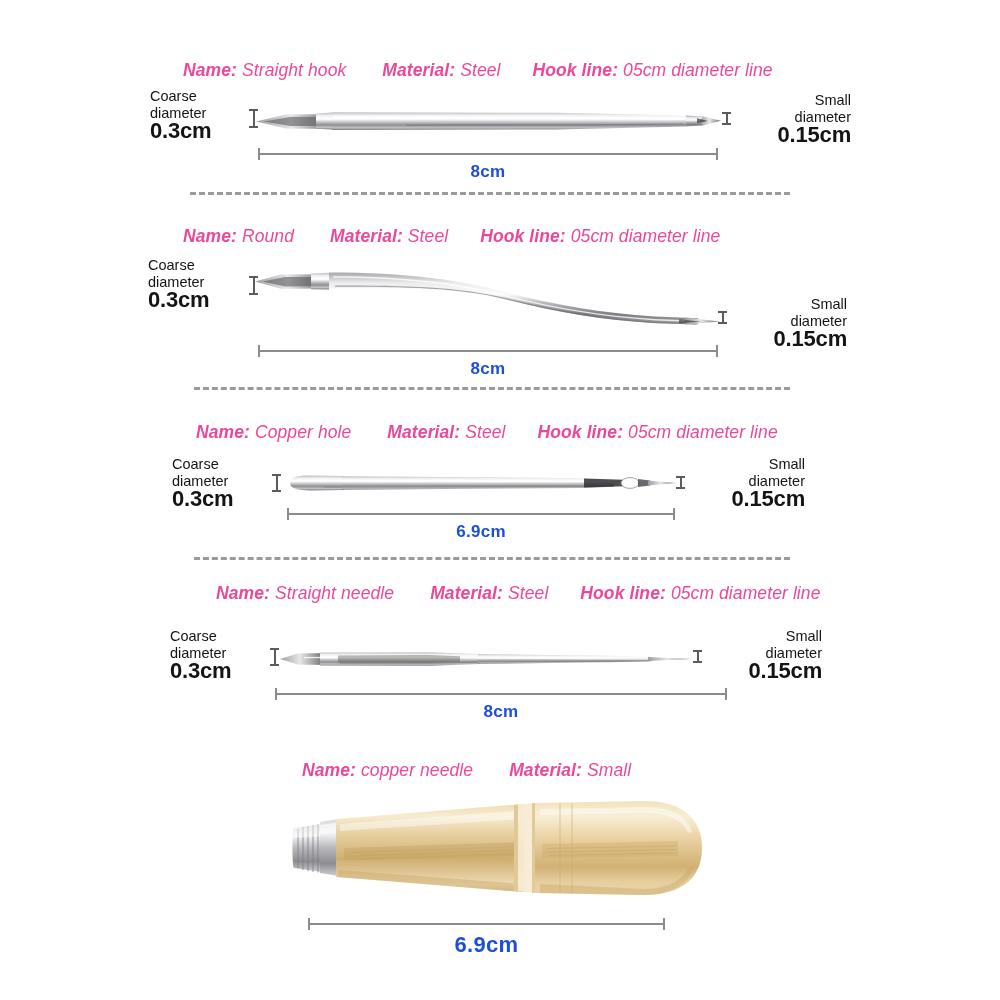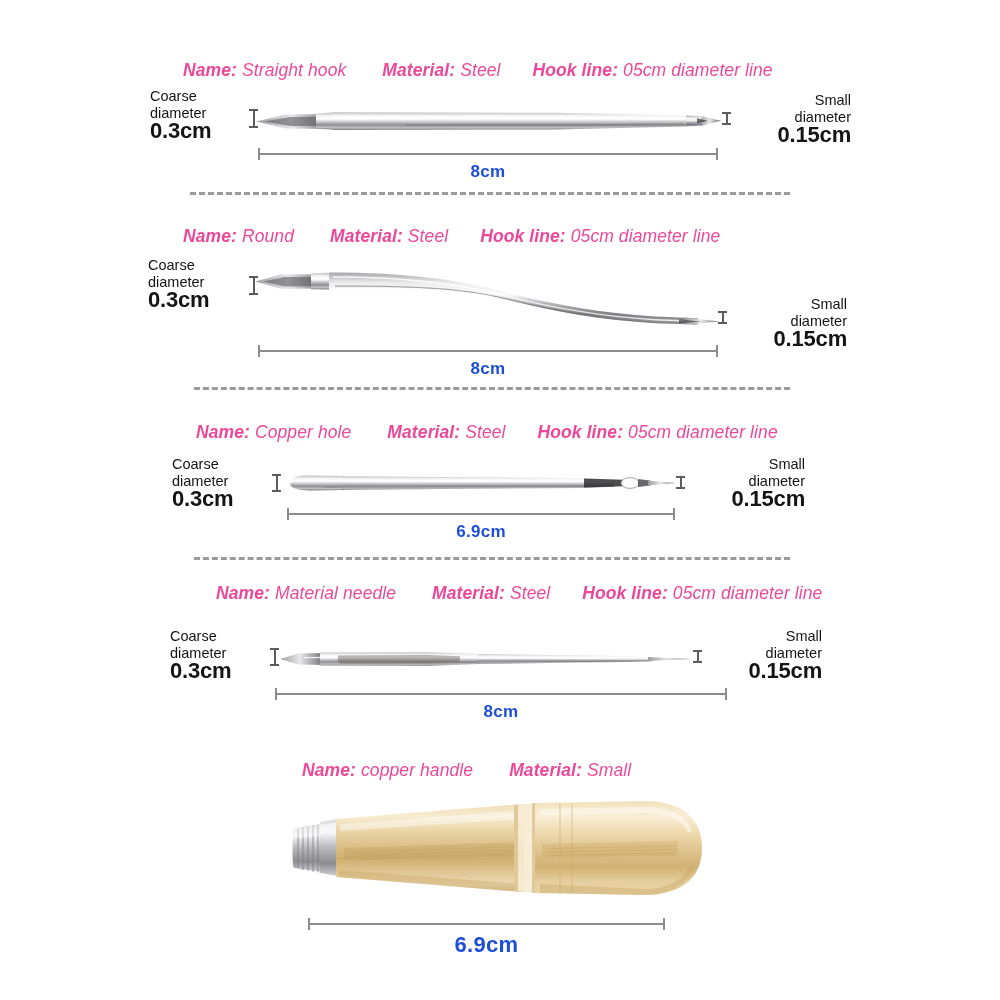--- a/index.html
+++ b/index.html
@@ -368,21 +368,21 @@
     <span class="end l"></span>
       <span class="bar"></span>
       <span class="end r"></span>
     <span class="dim-label">6.9cm</span>
   </div>
 
   <div class="separator" style="left:194px; top:557px; width:596px;"></div>
 
   <div class="spec-line" style="left:216px; top:583px;">
     <span class="fld">Name:</span>
-    <span class="val">Material needle</span>
+    <span class="val">Straight needle</span>
     <span class="gap-a"></span>
     <span class="fld">Material:</span>
     <span class="val">Steel</span>
     <span class="gap-b"></span>
     <span class="fld">Hook line:</span>
     <span class="val">05cm diameter line</span>
   </div>
 
   <div class="callout left" style="left:170px; top:628px; width:95px;">
     <div>Coarse</div>
@@ -424,21 +424,21 @@
 
   <div class="dim" style="left:275px; top:688px; width:452px;">
     <span class="end l"></span>
       <span class="bar"></span>
       <span class="end r"></span>
     <span class="dim-label">8cm</span>
   </div>
 
   <div class="spec-line" style="left:302px; top:760px;">
     <span class="fld">Name:</span>
-    <span class="val">copper handle</span>
+    <span class="val">copper needle</span>
     <span class="gap-a"></span>
     <span class="fld">Material:</span>
     <span class="val">Small</span>
   </div>
 
   <div class="tool" style="left:292px; top:792px;">
     <svg width="410" height="112" viewBox="0 0 410 112">
 
       <g>
         <path d="M2,36 C0,36 0,76 2,76 L30,80 L30,32 Z" fill="url(#chuckGrad)"></path>

